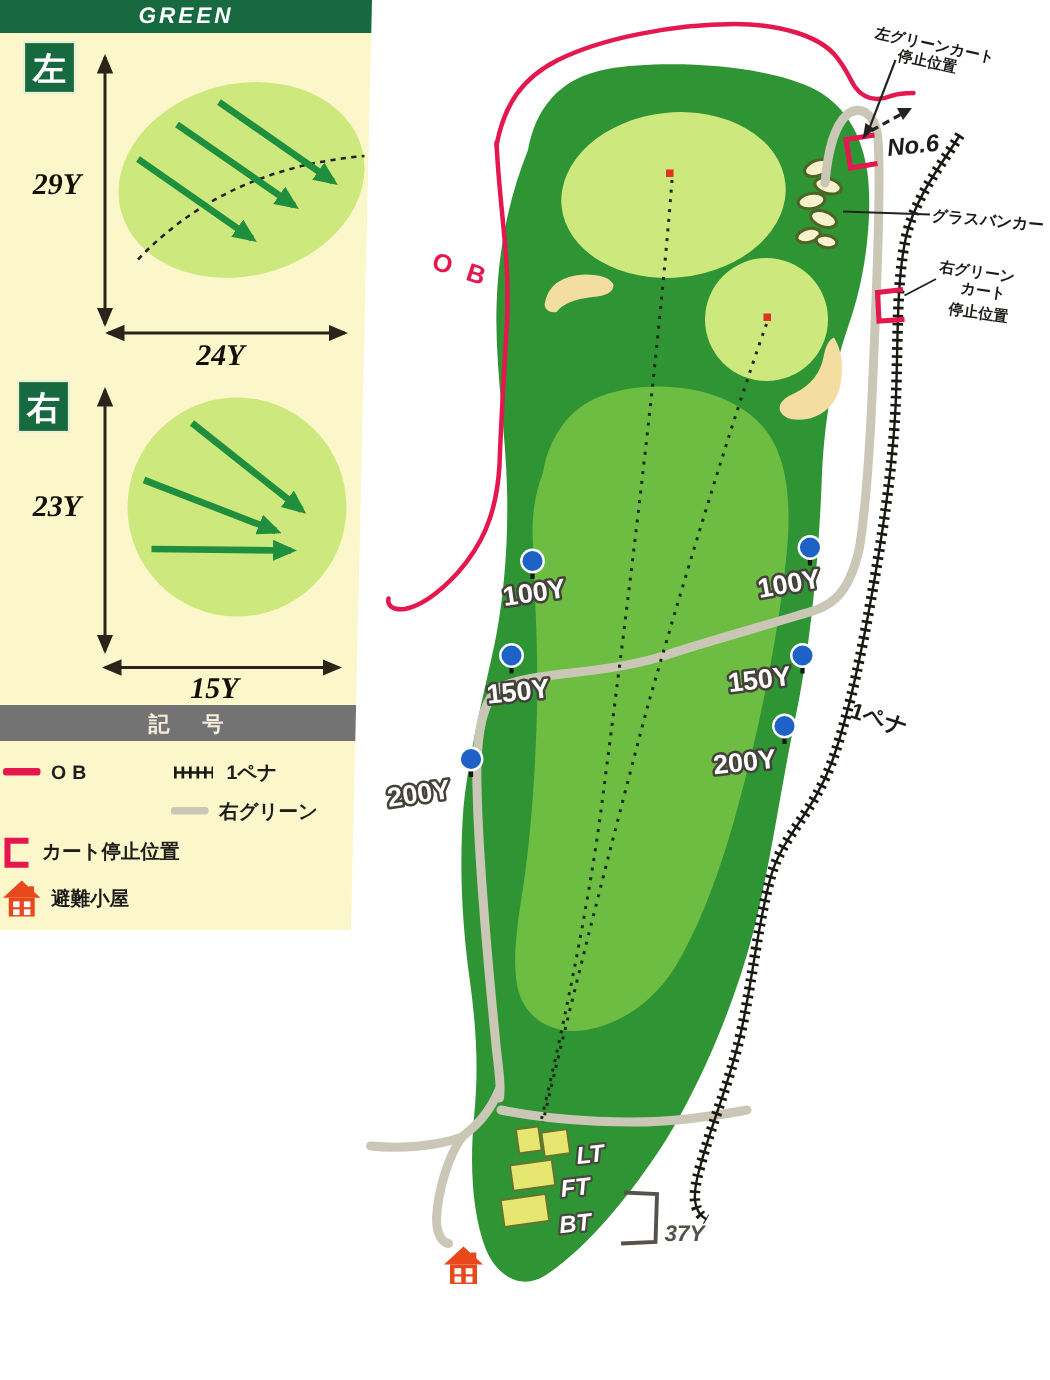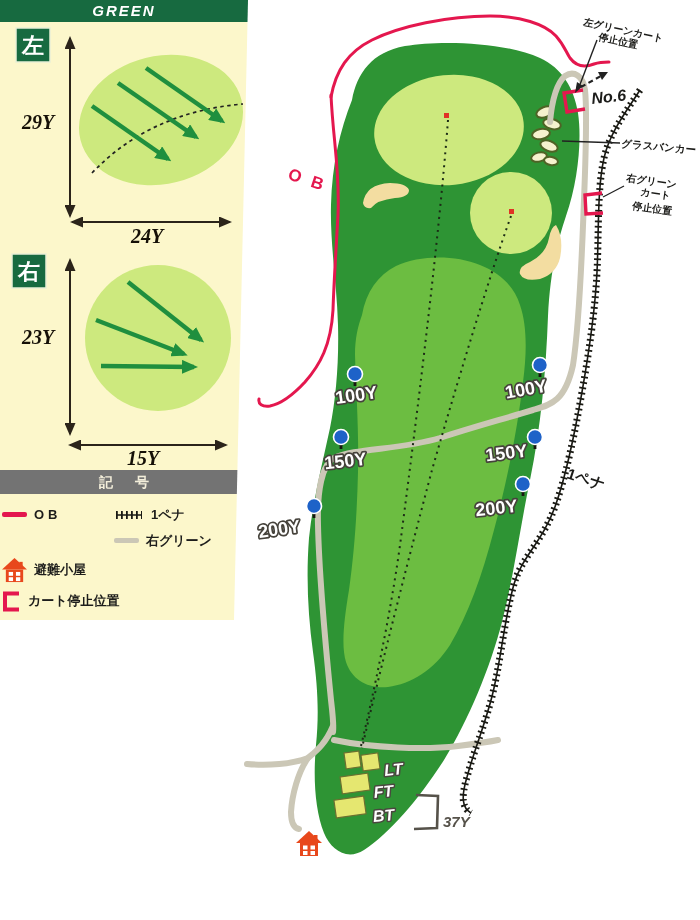--- a/index.html
+++ b/index.html
@@ -283,33 +283,33 @@
           <path d="M2,5 L28,5" stroke="#1a1a14" stroke-width="8" stroke-dasharray="1.8 3.2" fill="none"></path>
           <path d="M2,5 L28,5" stroke="#1a1a14" stroke-width="1.6" fill="none"></path>
         </svg>
         <span>1ペナ</span>
       </div>
       <div></div>
       <div class="leg-item">
         <span class="sw-cart"></span>
         <span>右グリーン</span>
       </div>
+      <div class="leg-item span2">
+        <svg width="19" height="21" viewBox="0 0 19 21">
+          <path d="M 17,2.5 L 3,2.5 L 3,18.5 L 17,18.5" fill="none" stroke="#e4174e" stroke-width="4"></path>
+        </svg>
+        <span>カート停止位置</span>
+      </div>
       <div class="leg-item">
         <svg width="25" height="25" viewBox="0 0 26 26">
           <rect x="18" y="4" width="3.5" height="6" fill="#e8481c"></rect>
           <polygon points="13,0 26,12 0,12" fill="#e8481c"></polygon>
           <rect x="4" y="12" width="18" height="13" fill="#e8481c"></rect>
           <rect x="7" y="14.5" width="4.5" height="4" fill="#fff"></rect>
           <rect x="14.5" y="14.5" width="4.5" height="4" fill="#fff"></rect>
           <rect x="7" y="20" width="4.5" height="4" fill="#fff"></rect>
           <rect x="14.5" y="20" width="4.5" height="4" fill="#fff"></rect>
         </svg>
         <span>避難小屋</span>
       </div>
-      <div class="leg-item span2">
-        <svg width="19" height="21" viewBox="0 0 19 21">
-          <path d="M 17,2.5 L 3,2.5 L 3,18.5 L 17,18.5" fill="none" stroke="#e4174e" stroke-width="4"></path>
-        </svg>
-        <span>カート停止位置</span>
-      </div>
     </div>
   </div>
 </div>
 
 </body></html>

